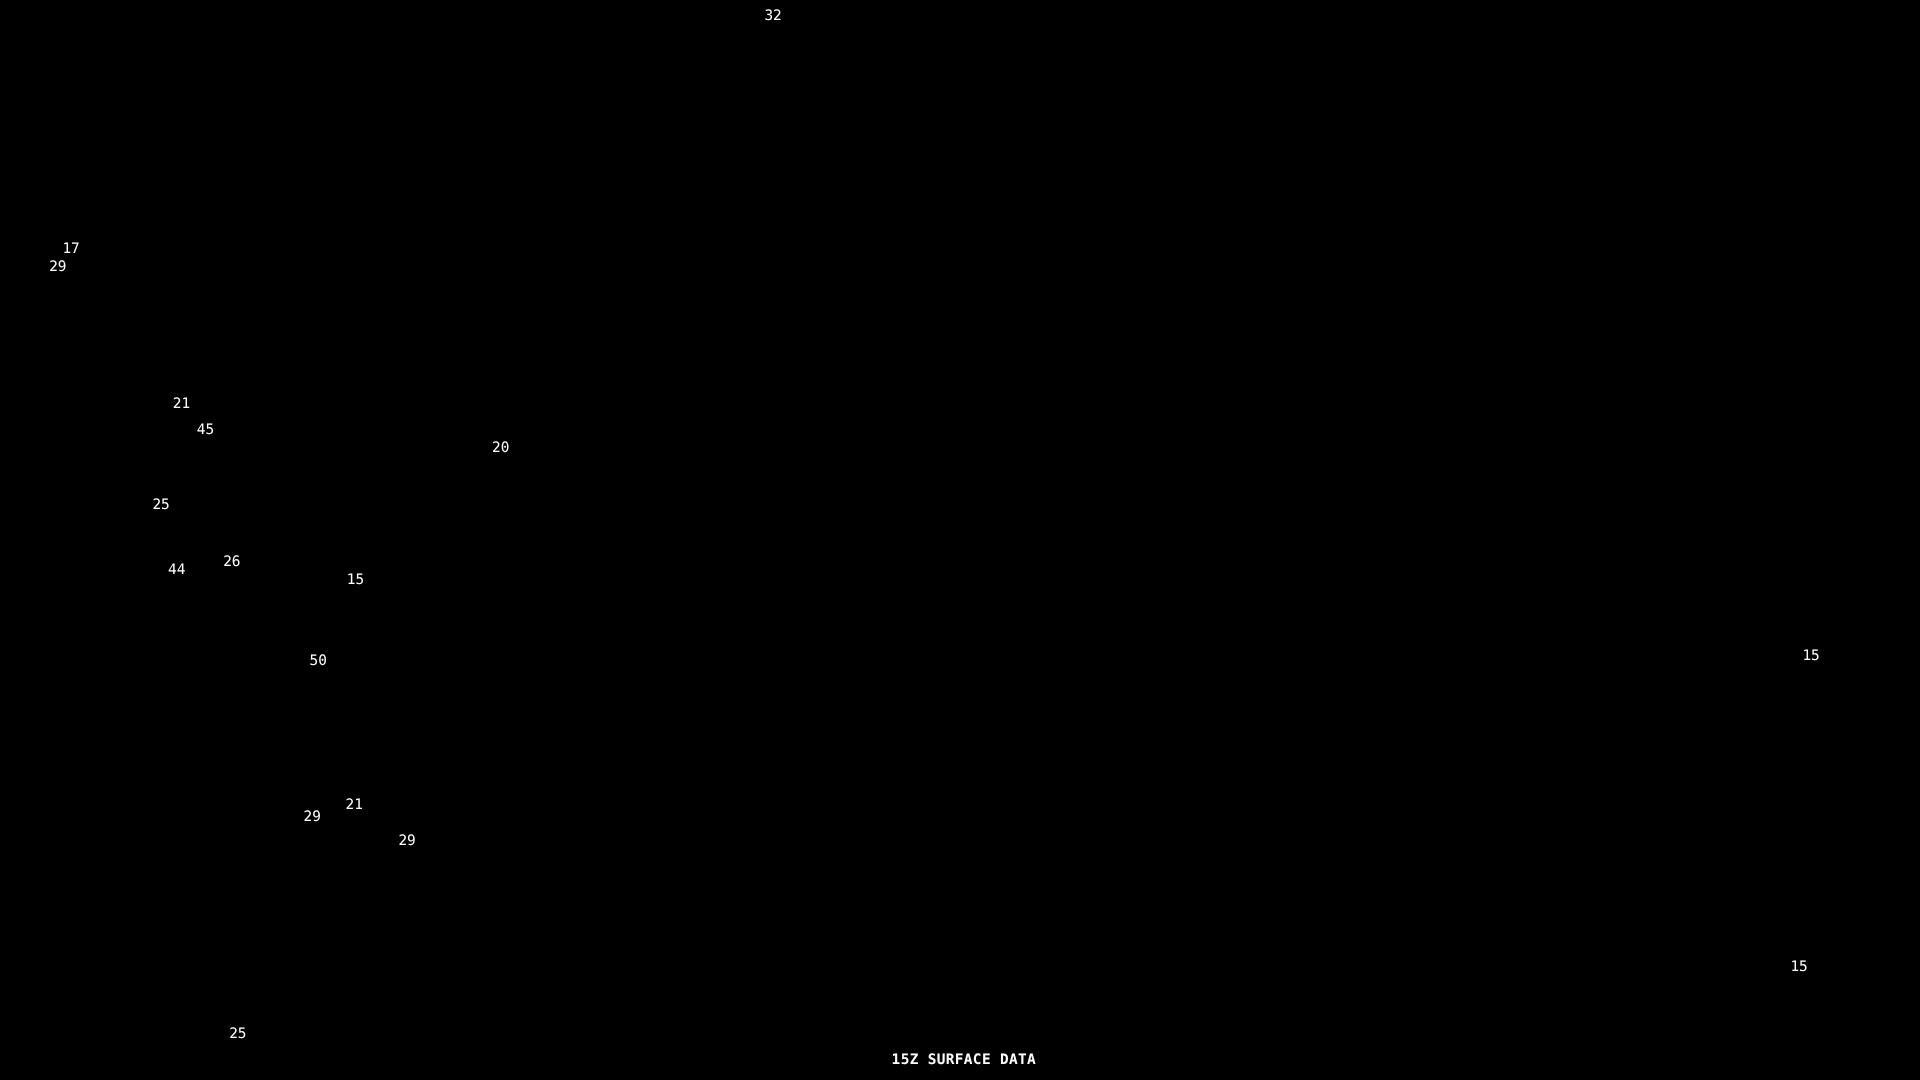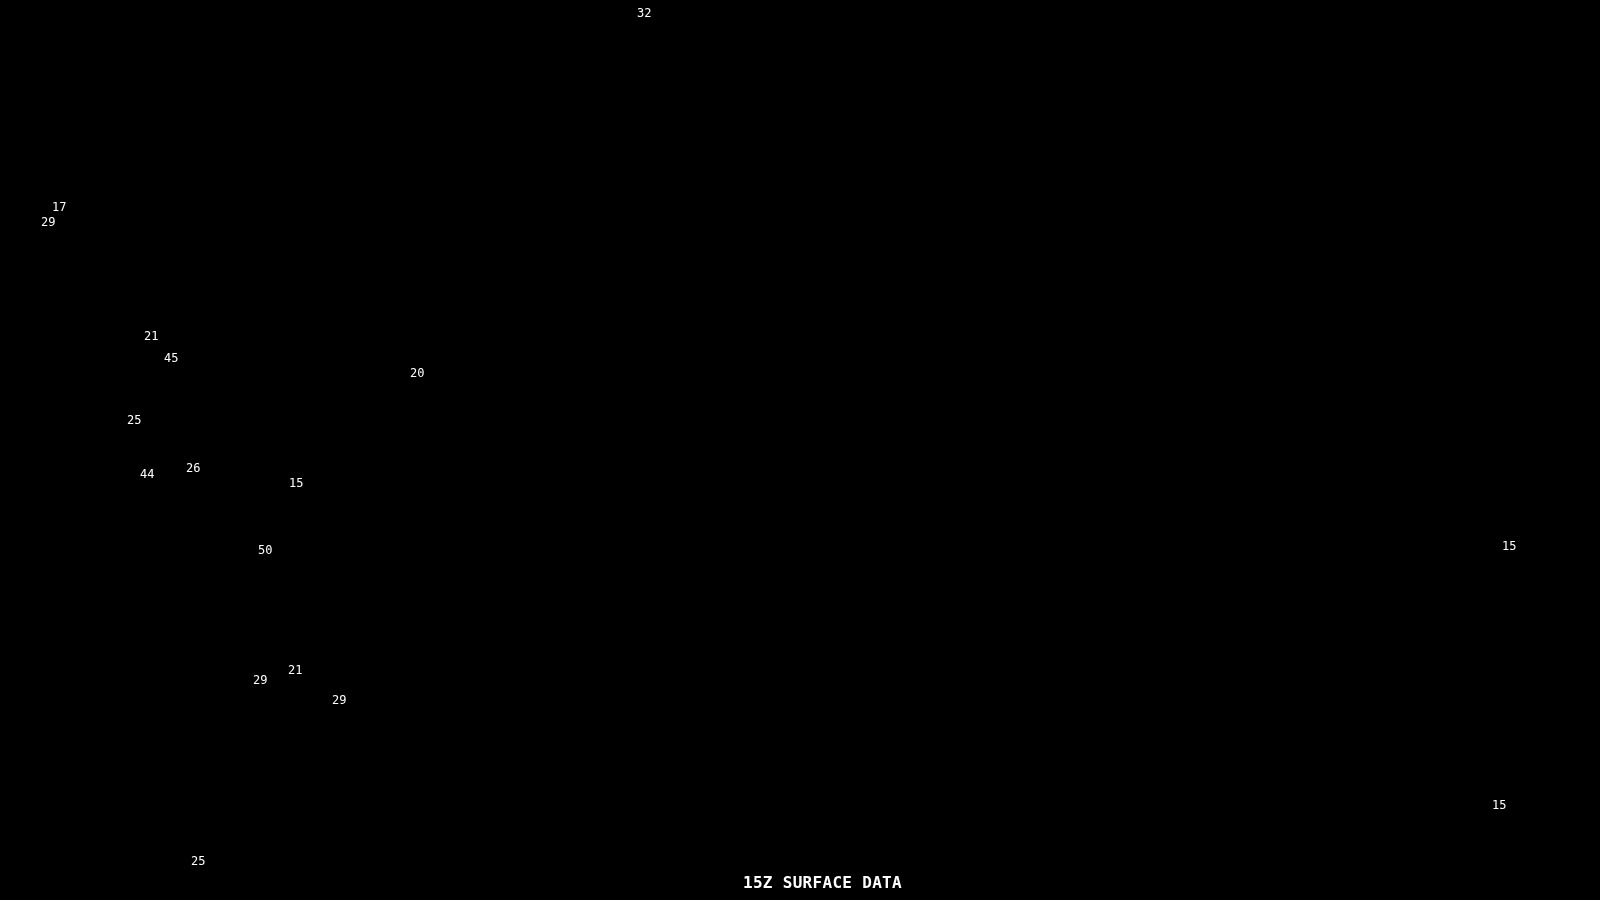--- a/index.html
+++ b/index.html
@@ -21,21 +21,21 @@
     font-size: 12px;
     line-height: 11px;
     white-space: pre;
     font-weight: normal;
   }
   .caption {
     position: absolute;
     left: 743px;
     top: 876px;
     color: #ffffff;
-    font-size: 16px;
+    font-size: 12px;
     line-height: 14px;
     font-weight: bold;
     letter-spacing: 0.3px;
     white-space: pre;
   }
 </style>
 </head>
 <body>
 
 <div class="stage">

